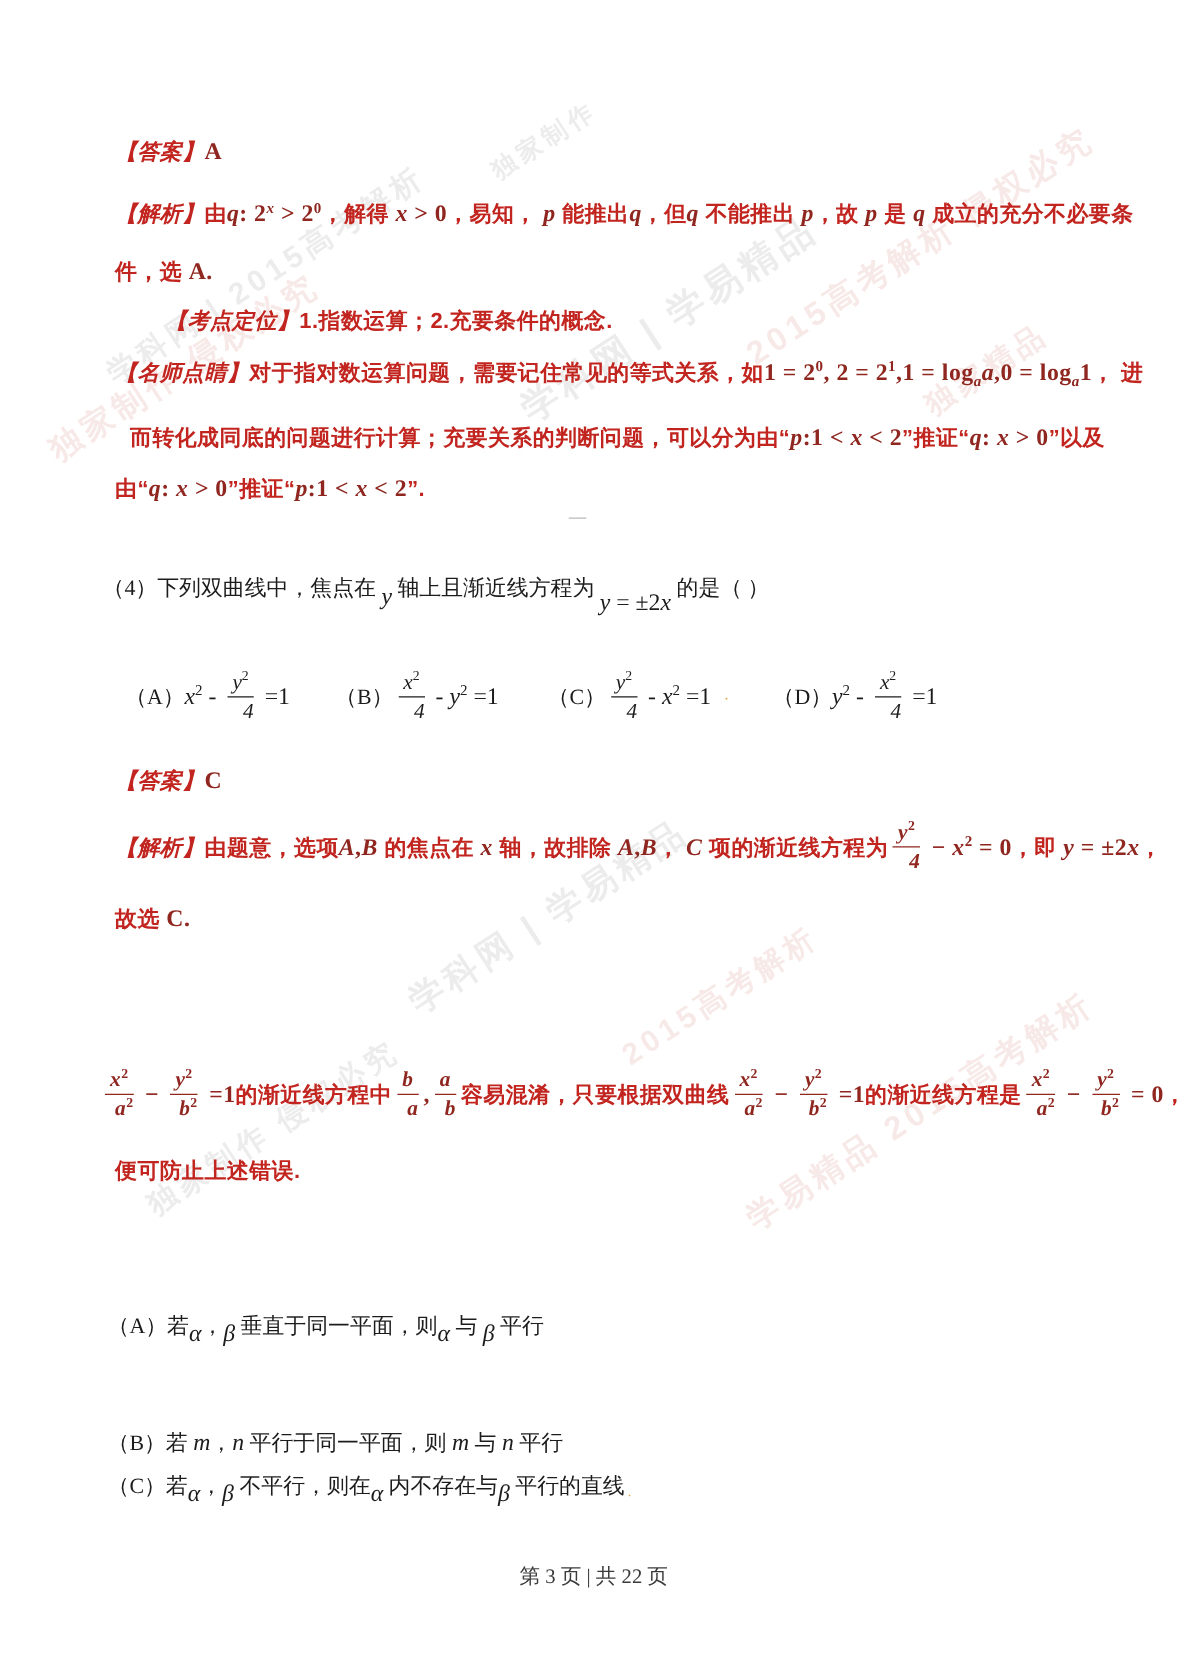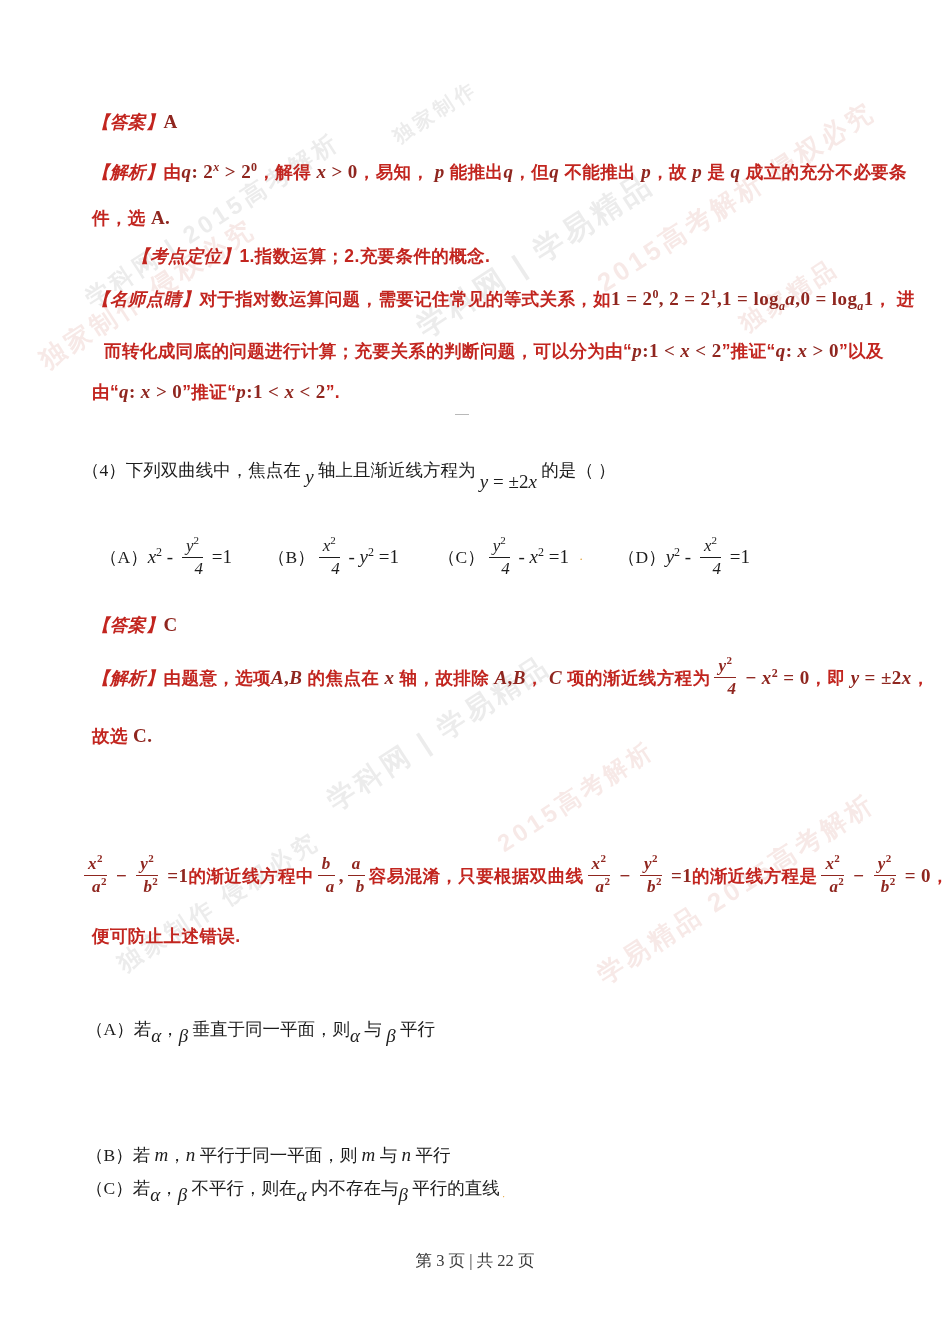--- a/index.html
+++ b/index.html
@@ -51,21 +51,21 @@
   .b-optC{top:538px;left:438px;}
   .b-optD{top:538px;left:618px;}
   .b-ans4{top:613px;left:92px;}
   .b-sol4{top:658px;left:92px;}
   .b-sol4b{top:724px;left:92px;}
   .b-kd4{top:759px;left:92px;}
   .b-ms4a{top:808px;left:92px;}
   .b-ms4b{top:856px;left:80px;}
   .b-ms4c{top:926px;left:92px;}
   .b-q5{top:1012px;left:82px;}
-  .b-q5a{top:1019px;left:86px;text-align:right;}
+  .b-q5a{top:1050px;left:86px;text-align:right;}
   .b-q5b{top:1143px;left:86px;}
   .b-q5c{top:1178px;left:86px;}
   .footer{position:absolute;top:1250px;left:0;width:950px;text-align:center;
           font-family:"Liberation Serif",serif;font-size:16.5px;color:#3a3a3a;}
   .dash{position:absolute;left:455px;top:414px;width:14px;height:1px;background:#b9b9b9;}
 </style>
 </head>
 <body>
 
 <div class="page">

